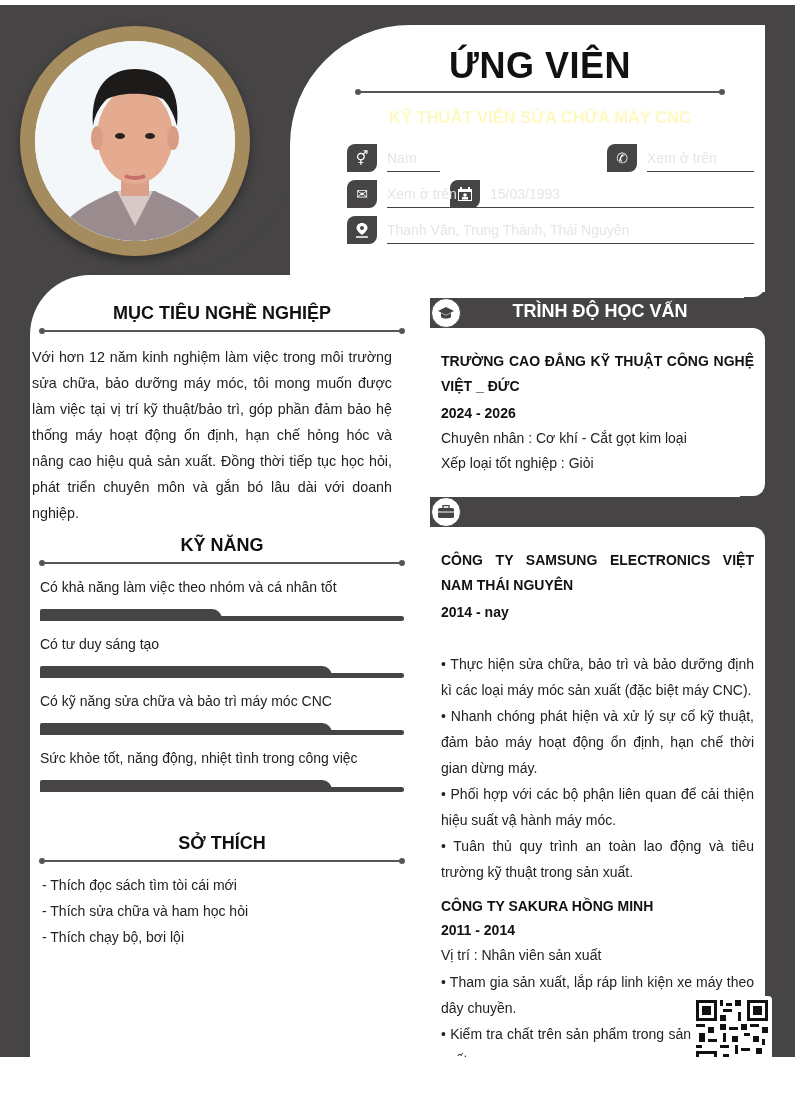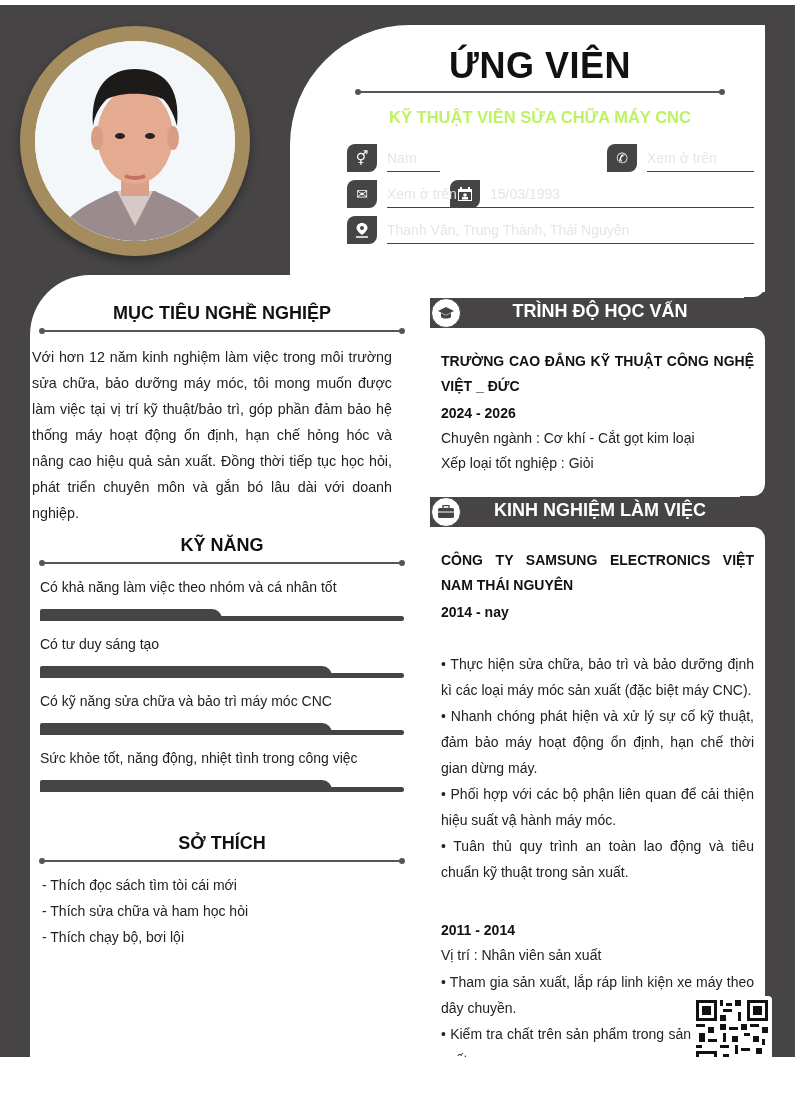--- a/index.html
+++ b/index.html
@@ -20,21 +20,21 @@
   
   .left-card { position: absolute; left: 30px; top: 270px; width: 400px; height: 830px; background: #fff; border-top-left-radius: 60px; }
 
   
   .right-bg { position: absolute; left: 420px; top: 290px; width: 345px; height: 806px; background: #fff; }
 
   .name { position: absolute; left: 350px; top: 40px; width: 380px; text-align: center; font-size: 36px; font-weight: bold; letter-spacing: 0.5px; color: #111; }
   .rule { position: absolute; height: 2px; background: #555; }
   .rule::before, .rule::after { content: ""; position: absolute; top: -2px; width: 6px; height: 6px; border-radius: 50%; background: #555; }
   .rule::before { left: -3px; } .rule::after { right: -3px; }
-  .job-title { position: absolute; left: 350px; top: 103px; width: 380px; text-align: center; font-size: 16.5px; font-weight: bold; color: #bef264; }
+  .job-title { position: absolute; left: 350px; top: 103px; width: 380px; text-align: center; font-size: 16.5px; font-weight: bold; color: #fef9c3; }
 
   .info-row { position: absolute; display: flex; align-items: flex-end; }
   .info-icon { width: 30px; height: 28px; background: #464444; border-radius: 8px 0 8px 0; display: flex; align-items: center; justify-content: center; color: #fff; font-size: 14px; flex: 0 0 auto; }
   .info-val { margin-left: 10px; border-bottom: 1.5px solid #444; font-size: 14px; padding-bottom: 5px; color: #e5e5e5; }
 
   .sec-title { position: absolute; text-align: center; font-weight: bold; font-size: 18px; color: #111; }
   .para { position: absolute; font-size: 14.3px; line-height: 26px; text-align: justify; color: #222; }
 
   .skill-label { position: absolute; font-size: 14px; color: #222; }
   .skill-track { position: absolute; height: 5px; background: #464444; border-radius: 3px; }
@@ -157,44 +157,44 @@
         <path d="M1 5 L9 1 L17 5 L9 9 Z" fill="#464444"></path>
         <path d="M4 7 L4 11 C6 13 12 13 14 11 L14 7 L9 9.5 Z" fill="#464444"></path>
       </svg>
   </div>
   <div class="band-title" style="left:470px; top:296px; width:260px;">TRÌNH ĐỘ HỌC VẤN</div>
   <div style="position:absolute; left:740px; top:323px; width:25px; height:15px; background:#464444;"></div>
   <div style="position:absolute; left:730px; top:323px; width:35px; height:18px; background:#fff; border-top-right-radius:12px;"></div>
 
   <div class="rt b" style="top:344px;">TRƯỜNG CAO ĐẲNG KỸ THUẬT CÔNG NGHỆ VIỆT _ ĐỨC</div>
   <div class="rt b" style="top:396px;">2024 - 2026</div>
-  <div class="rt" style="top:421px;">Chuyên ngành : Cơ khí - Cắt gọt kim loại</div>
+  <div class="rt" style="top:421px;">Chuyên nhân : Cơ khí - Cắt gọt kim loại</div>
   <div class="rt" style="top:446px;">Xếp loại tốt nghiệp : Giỏi</div>
 
   <div style="position:absolute; left:740px; top:475px; width:25px; height:20px; background:#464444;"></div>
   <div style="position:absolute; left:730px; top:470px; width:35px; height:21px; background:#fff; border-bottom-right-radius:12px;"></div>
   <div class="band" style="top:492px;"></div>
   <div class="band-icon" style="left:431px; top:492px;">
     <svg width="18" height="14" viewBox="0 0 18 14">
         <rect x="6" y="0.5" width="6" height="3" fill="none" stroke="#464444" stroke-width="1.3"></rect>
         <rect x="1" y="3" width="16" height="10" rx="1.5" fill="#464444"></rect>
         <path d="M1 7 L17 7" stroke="#fff" stroke-width="1"></path>
       </svg>
   </div>
-  <div class="band-title" style="left:470px; top:495px; width:260px;">KINH NGHIỆM LÀM VIỆC</div>
   <div style="position:absolute; left:740px; top:522px; width:25px; height:15px; background:#464444;"></div>
   <div style="position:absolute; left:730px; top:522px; width:35px; height:18px; background:#fff; border-top-right-radius:12px;"></div>
 
   <div class="rt b" style="top:543px;">CÔNG TY SAMSUNG ELECTRONICS VIỆT NAM THÁI NGUYÊN</div>
   <div class="rt b" style="top:595px;">2014 - nay</div>
   <div class="rt" style="top:646px; line-height:26px;">• Thực hiện sửa chữa, bảo trì và bảo dưỡng định kì các loại máy móc sản xuất (đặc biệt máy CNC).</div>
   <div class="rt" style="top:776px; line-height:26px;">• Phối hợp với các bộ phận liên quan để cải thiện hiệu suất vậ hành máy móc.</div>
   <div class="rt" style="top:698px; line-height:26px;">• Nhanh chóng phát hiện và xử lý sự cố kỹ thuật, đảm bảo máy hoạt động ổn định, hạn chế thời gian dừng máy.</div>
-  <div class="rt" style="top:828px; line-height:26px;">• Tuân thủ quy trình an toàn lao động và tiêu chuẩn kỹ thuật trong sản xuất.</div>
-
+  <div class="rt" style="top:828px; line-height:26px;">• Tuân thủ quy trình an toàn lao động và tiêu trường kỹ thuật trong sản xuất.</div>
+
+  <div class="rt b" style="top:889px;">CÔNG TY SAKURA HỒNG MINH</div>
   <div class="rt b" style="top:913px;">2011 - 2014</div>
   <div class="rt" style="top:938px;">Vị trí : Nhân viên sản xuất</div>
   <div class="rt" style="top:964px; line-height:26px;">• Tham gia sản xuất, lắp ráp linh kiện xe máy theo dây chuyền.</div>
   <div class="rt" style="top:1016px; line-height:26px; width:250px;">• Kiểm tra chất trên sản phẩm trong sản xuất.</div>
 
   <div class="qr">
     <svg width="72" height="72" viewBox="0 0 24 24" shape-rendering="crispEdges">
       <rect width="24" height="24" fill="#fff"></rect>
       <g fill="#111">
         <rect x="0" y="0" width="7" height="7"></rect>

